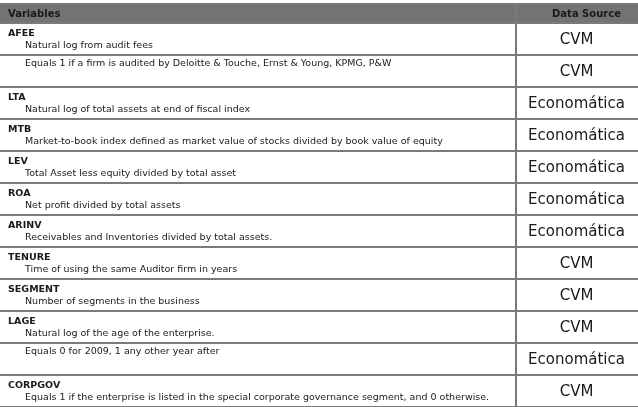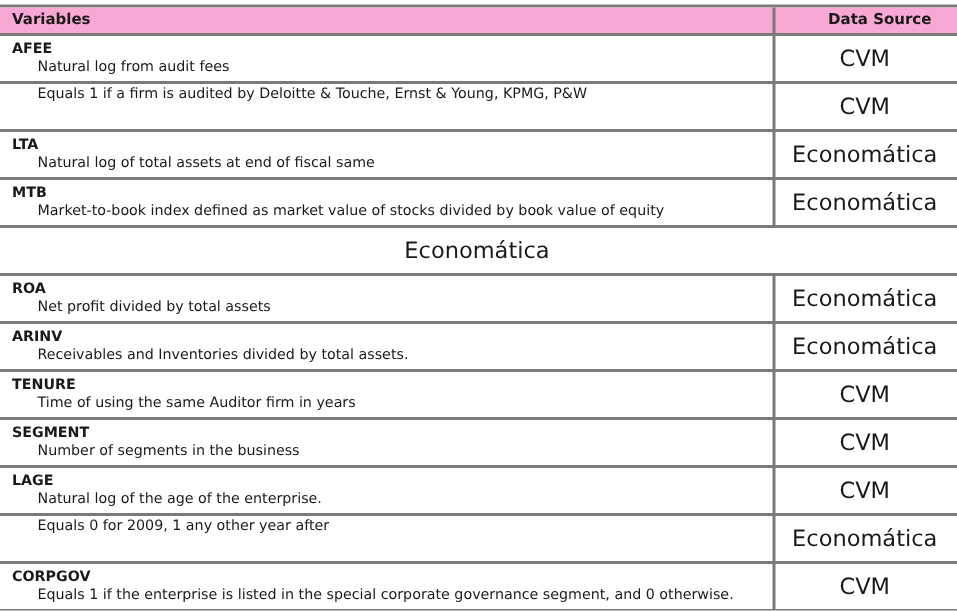--- a/index.html
+++ b/index.html
@@ -1,21 +1,21 @@
 <!DOCTYPE html>
 <html><head>
 <meta charset="utf-8">
 <style>
   html, body { margin: 0; padding: 0; background: #ffffff; }
   body { width: 638px; height: 407px; overflow: hidden; position: relative;
          font-family: "DejaVu Sans", "Liberation Sans", sans-serif; color: #1a1a1a; }
   .table { position: absolute; left: 0; top: 3px; width: 638px;
            border-top: 2px solid #7a7a7a; }
   .row { display: flex; border-bottom: 2px solid #7a7a7a; box-sizing: border-box; }
-  .row.header { height: 19px; background: #f9a8d4; gap: 20px; }
+  .row.header { height: 19px; background: #737373; gap: 20px; }
   .row.body { height: 32px; }
   .cell-var { width: 517px; box-sizing: border-box; padding-left: 8px;
               border-right: 2px solid #7a7a7a; }
   .cell-src { flex: 1; display: flex; align-items: center; justify-content: center;
               font-size: 15px; padding-right: 2px; }
   .header .cell-var { display: flex; align-items: center; font-weight: bold; font-size: 10px; }
   .header .cell-src { font-weight: bold; font-size: 10px; }
   .var-name { font-weight: bold; font-size: 9.5px; line-height: 11px; padding-top: 3px; }
   .var-desc { font-size: 9.5px; line-height: 13px; white-space: nowrap; padding-left: 17px; }
 </style>
@@ -39,34 +39,38 @@
   <div class="row body">
     <div class="cell-var">
       <div class="var-desc">Equals 1 if a firm is audited by Deloitte &amp; Touche, Ernst &amp; Young, KPMG, P&amp;W</div>
     </div>
     <div class="cell-src">CVM</div>
   </div>
 
   <div class="row body">
     <div class="cell-var">
       <div class="var-name">LTA</div>
-      <div class="var-desc">Natural log of total assets at end of fiscal same</div>
+      <div class="var-desc">Natural log of total assets at end of fiscal index</div>
     </div>
     <div class="cell-src">Economática</div>
   </div>
 
   <div class="row body">
     <div class="cell-var">
       <div class="var-name">MTB</div>
       <div class="var-desc">Market-to-book  index defined as market value of stocks divided by book value of equity</div>
     </div>
     <div class="cell-src">Economática</div>
   </div>
 
   <div class="row body">
+    <div class="cell-var">
+      <div class="var-name">LEV</div>
+      <div class="var-desc">Total Asset less equity divided by total asset</div>
+    </div>
     <div class="cell-src">Economática</div>
   </div>
 
   <div class="row body">
     <div class="cell-var">
       <div class="var-name">ROA</div>
       <div class="var-desc">Net profit divided by total assets</div>
     </div>
     <div class="cell-src">Economática</div>
   </div>

